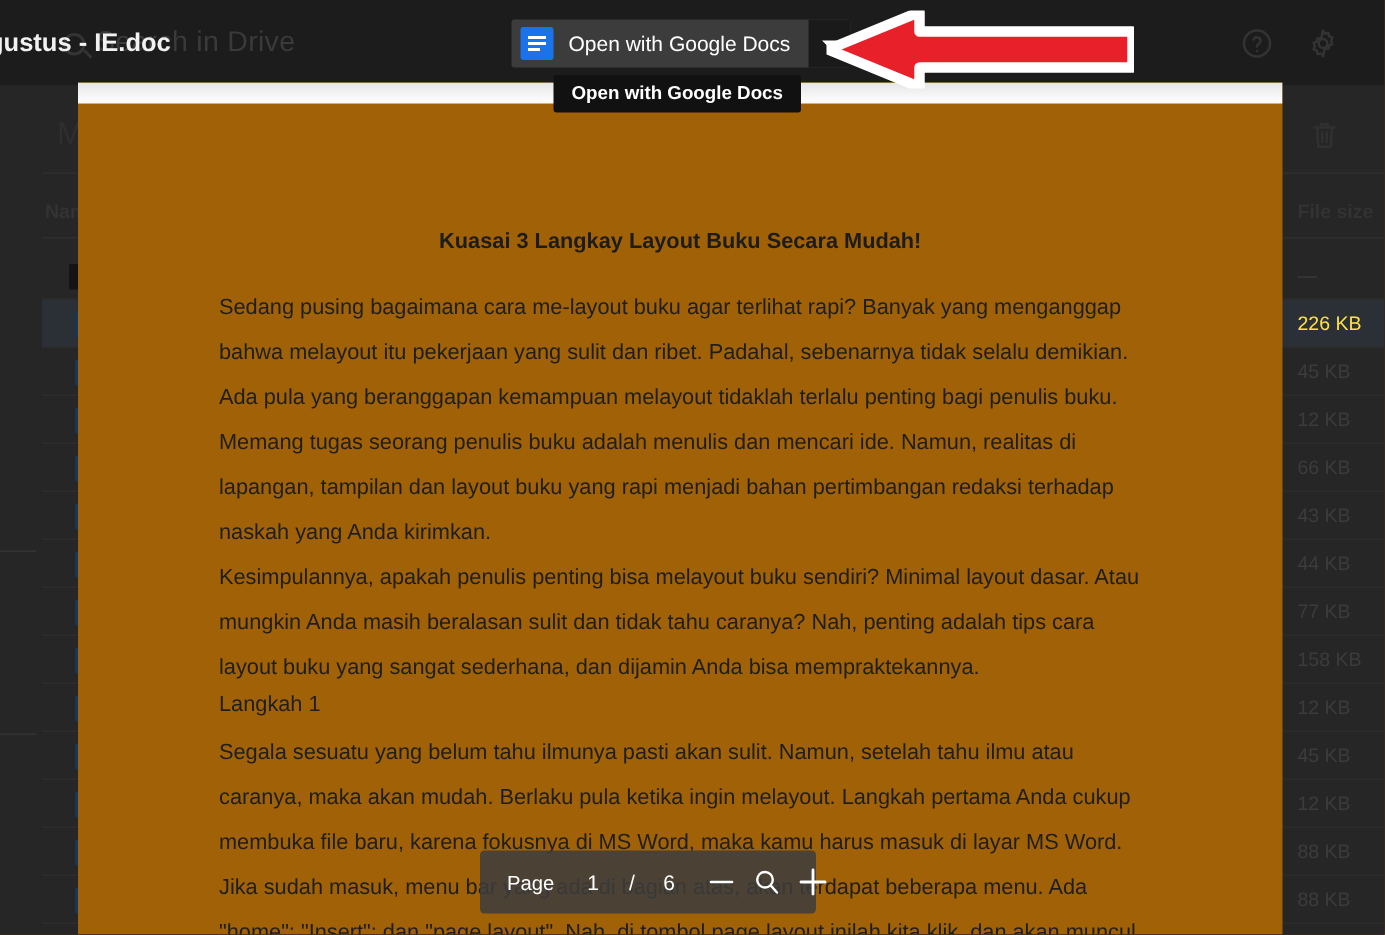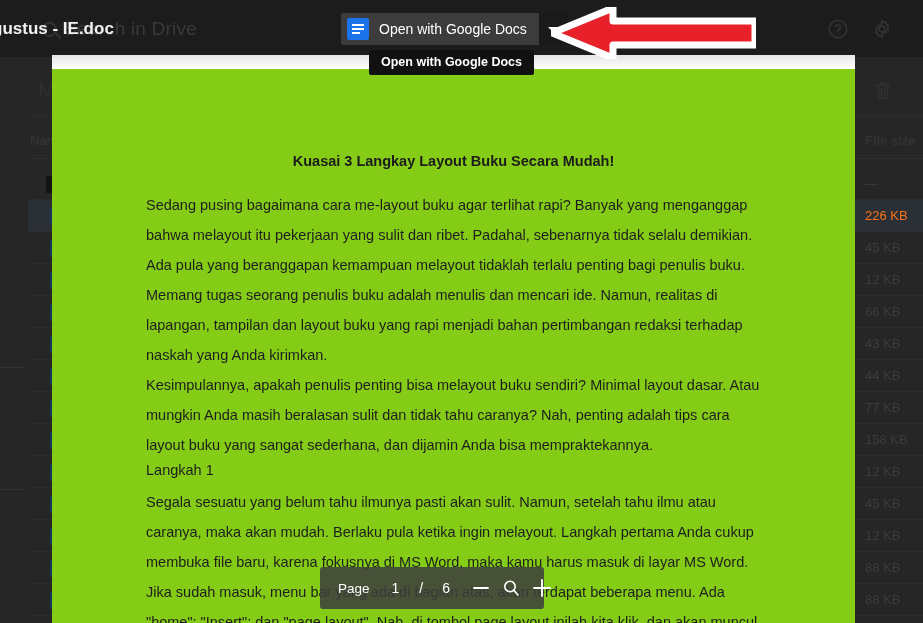--- a/index.html
+++ b/index.html
@@ -73,30 +73,30 @@
   .drive-row.sel { background: #2b2f36; }
   .row-icon {
     position: absolute; left: 22px; top: 8px; width: 15px; height: 17px;
     background: #17365c; border-radius: 1px;
   }
   .row-icon.dark { background: #141414; width: 22px; left: 18px; }
   .row-size {
     position: absolute; left: 837px; top: 8px;
     font-size: 13px; color: #3c3c3c; white-space: nowrap;
   }
-  .drive-row.sel .row-size { color: #f97316; }
+  .drive-row.sel .row-size { color: #fde047; }
   .sidebar-line {
     position: absolute; left: 0; width: 24px; height: 1px; background: #333;
   }
 
   
   .doc-panel {
     position: absolute; left: 52px; top: 55px;
     width: 803px; height: 568px;
-    background: #84cc16;
+    background: #a16207;
     overflow: hidden;
   }
   .doc-panel::before {
     content: ""; position: absolute; left: 0; top: 0; width: 100%; height: 14px;
     background: linear-gradient(to bottom, #e6e6e6, #ffffff);
   }
   .doc-inner {
     position: absolute; left: 0; top: 0; width: 803px; height: 568px;
     padding: 0;
   }

